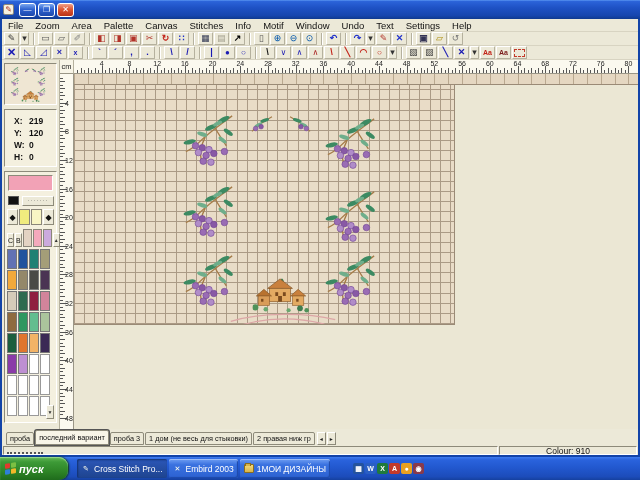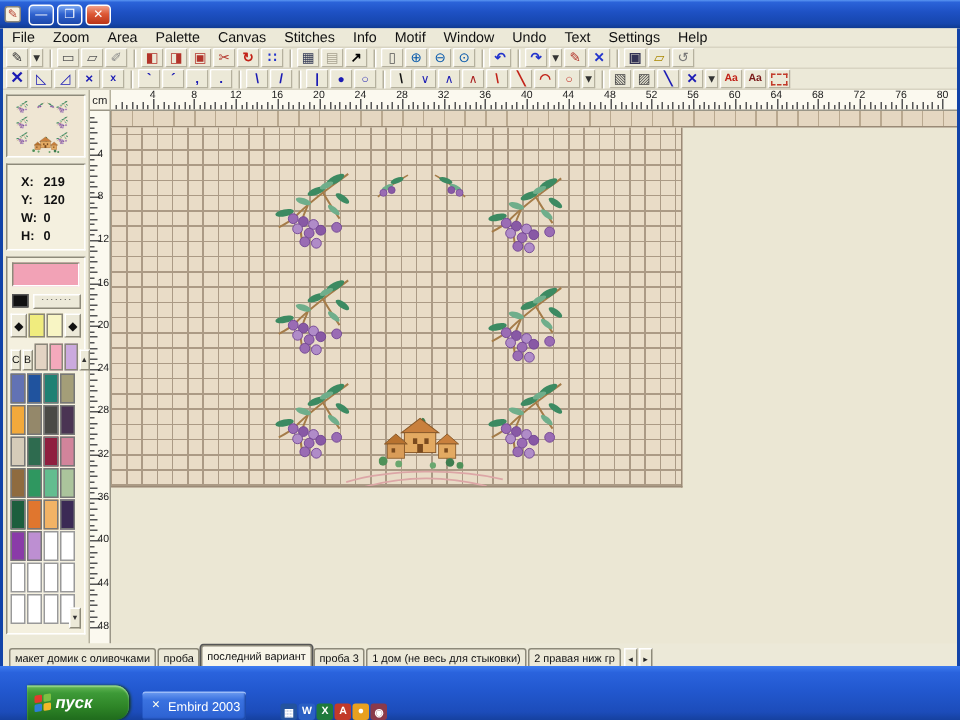--- a/index.html
+++ b/index.html
@@ -88,22 +88,22 @@
   .tab.active{background:#f8f5e8;height:15px;box-shadow:0 0 0 1px #555;}
   .tab-scroll{width:9px;height:13px;margin-left:1px;background:#ece9d8;border:1px solid;border-color:#fff #8d8a7a #8d8a7a #fff;
     font-size:6px;display:flex;align-items:center;justify-content:center;padding:0;color:#222;}
   .statusbar{height:11px;display:flex;background:#ece9d8;border-bottom:2px solid #1243a8;}
   .status-left{flex:1;margin:0 1px;border:1px solid;border-color:#8d8a7a #fff #fff #8d8a7a;position:relative;}
   .dash-chip{position:absolute;left:3px;top:3px;width:36px;height:4px;border-bottom:2px dotted #555;}
   .status-right{width:138px;margin-right:1px;border:1px solid;border-color:#8d8a7a #fff #fff #8d8a7a;
     font-size:8.5px;display:flex;align-items:center;justify-content:center;color:#111;}
 
   
-  .taskbar{position:absolute;bottom:0;left:0;right:0;height:36px;display:flex;align-items:flex-end;
-    background:linear-gradient(180deg,#3e7cf0 0%,#2a63dd 12%,#2258cf 45%,#1c4cba 85%,#15409f 100%);padding-left:18px;}
+  .taskbar{position:absolute;bottom:0;left:0;right:0;height:23px;display:flex;align-items:center;
+    background:linear-gradient(180deg,#3e7cf0 0%,#2a63dd 12%,#2258cf 45%,#1c4cba 85%,#15409f 100%);}
   .start-btn{height:23px;width:68px;flex:0 0 auto;border:none;border-radius:0 9px 9px 0;cursor:pointer;
     background:linear-gradient(180deg,#65b957 0%,#3d9a37 22%,#2e8527 62%,#1f6b1c 100%);
     color:#fff;font-style:italic;font-weight:bold;font-size:11px;font-family:"Liberation Sans",sans-serif;
     display:flex;align-items:center;gap:3px;padding:0 0 0 5px;box-shadow:inset 0 1px 1px #9ad88e,1px 0 2px #14350f;}
   .start-flag{width:11px;height:11px;display:grid;grid-template-columns:5px 5px;grid-template-rows:5px 5px;gap:1px;transform:skewY(-8deg);}
   .flag-r{background:#e23a2e;border-radius:1px;}.flag-g{background:#7bc043;border-radius:1px;}
   .flag-b{background:#2e7fd8;border-radius:1px;}.flag-y{background:#f2b829;border-radius:1px;}
   .tasks{display:flex;align-items:center;margin-left:8px;}
   .task{height:19px;margin:0 1px;border:none;border-radius:2px;color:#fff;font-size:8.5px;font-family:"Liberation Sans",sans-serif;
     display:flex;align-items:center;gap:3px;padding:0 4px;white-space:nowrap;overflow:hidden;cursor:pointer;
@@ -828,21 +828,20 @@
           <svg class="motif" width="118" height="18" viewBox="0 0 120 20" style="left: 150px; top: 222px;">
             <use href="#m-path"></use>
           </svg>
           <svg class="motif" width="58" height="38" viewBox="0 0 60 40" style="left: 178px; top: 192px;">
             <use href="#m-house"></use>
           </svg>
         </div>
     </div>
 
     <div class="tabbar" id="tabbar">
-        <button class="tab">макет домик с оливочками</button>
         <button class="tab">проба</button>
         <button class="tab active">последний вариант</button>
         <button class="tab">проба 3</button>
         <button class="tab">1 дом (не весь для стыковки)</button>
         <button class="tab">2 правая ниж гр</button>
         <button class="tab-scroll">◂</button>
         <button class="tab-scroll">▸</button>
       </div>
 
     <div class="statusbar">
@@ -857,23 +856,31 @@
     <button class="start-btn">
       <span class="start-flag">
         <span class="flag-r"></span>
           <span class="flag-g"></span>
           <span class="flag-b"></span>
           <span class="flag-y"></span>
       </span>
       <span>пуск</span>
     </button>
     <div class="tasks" id="tasks">
+        <button class="task task-active">
+          <span class="ticon">✎</span>
+          <span>Cross Stitch Pro...</span>
+        </button>
         <button class="task">
           <span class="ticon">✕</span>
           <span>Embird 2003</span>
+        </button>
+        <button class="task">
+          <span class="ticon icon-folder"></span>
+          <span>1МОИ ДИЗАЙНЫ</span>
         </button>
       </div>
     <div class="ql-wrap" id="qlicons">
         <span class="ql" style="background: rgb(36, 83, 158);">▦</span>
         <span class="ql" style="background: rgb(42, 95, 196);">W</span>
         <span class="ql" style="background: rgb(31, 122, 60);">X</span>
         <span class="ql" style="background: rgb(194, 58, 42);">A</span>
         <span class="ql" style="background: rgb(232, 160, 32);">●</span>
         <span class="ql" style="background: rgb(138, 58, 74);">◉</span>
       </div>

